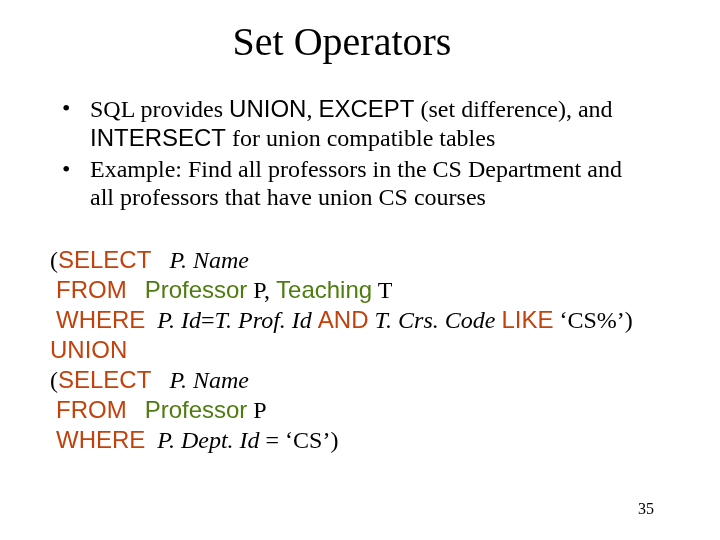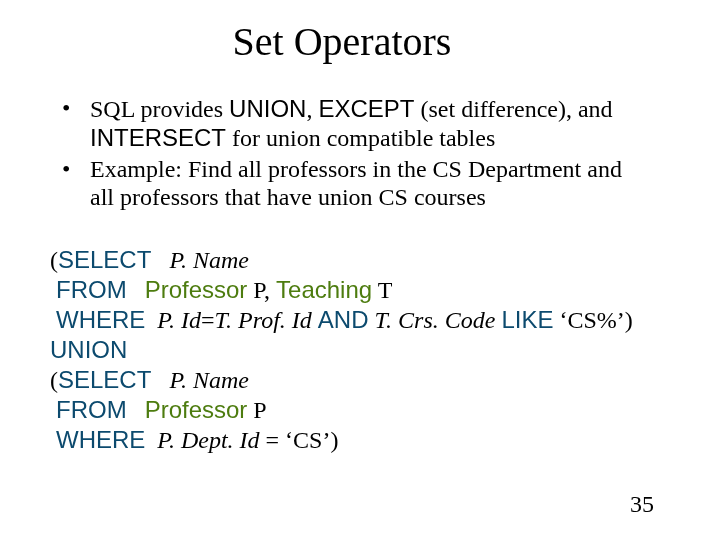--- a/index.html
+++ b/index.html
@@ -45,28 +45,28 @@
     left: -18px;
     top: 0;
   }
   .sans { font-family: Arial, Helvetica, sans-serif; }
   .sql-block {
     font-size: 24px;
     line-height: 1.25;
     padding: 22px 30px 0 50px;
   }
   .sql-line { white-space: pre; }
-  .kw { color: #0c4a6e; font-family: Arial, Helvetica, sans-serif; margin-top: 32px; }
+  .kw { color: #c2410c; font-family: Arial, Helvetica, sans-serif; margin-top: 32px; }
   .tbl { font-family: Arial, Helvetica, sans-serif; color: #4d7c0f; }
   .expr { font-style: italic; }
   .pagenum {
     position: absolute;
     right: 30px;
     bottom: 22px;
-    font-size: 24px;
+    font-size: 16px;
   }
 </style>
 </head>
 <body>
 
 <div class="slide">
 
   <div class="title">Set Operators</div>
 
   <div class="bullets">

